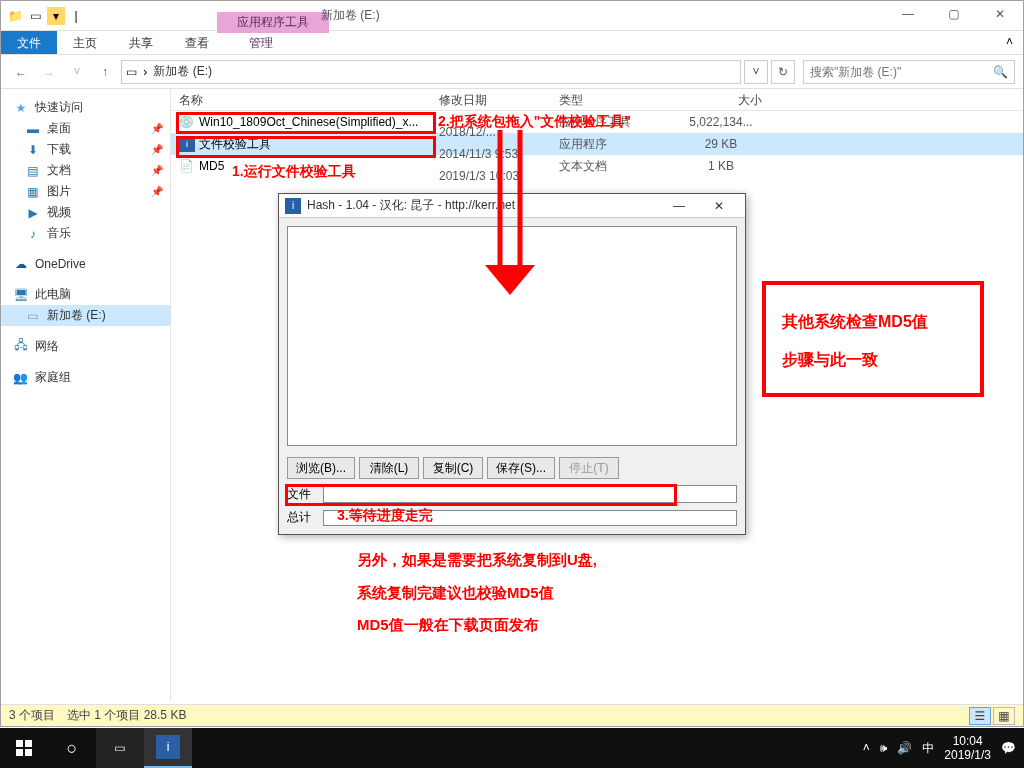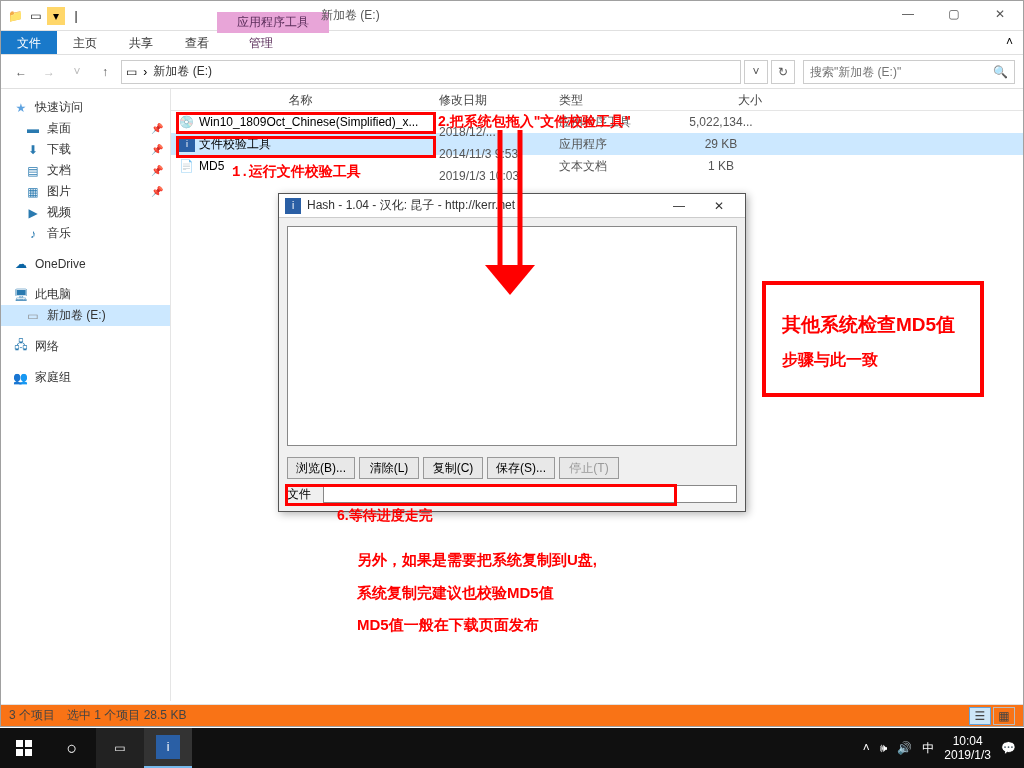--- a/index.html
+++ b/index.html
@@ -37,34 +37,34 @@
 .side-item.root { padding-left:12px; }
 .side-item.sel { background:#cce8ff; }
 .side-icon { width:16px; height:16px; display:inline-flex; align-items:center; justify-content:center; }
 .star { color:#5fa3e0; }
 .pin { color:#777; margin-left:auto; font-size:10px; }
 .drive { color:#888; }
 
 .content { flex:1; position:relative; }
 .col-headers { display:flex; height:22px; border-bottom:1px solid #e5e5e5; }
 .col { padding:3px 8px; color:#444; border-right:1px solid transparent; }
-.col.name { width:260px;text-align:center; }
+.col.name { width:260px; }
 .col.date { width:120px; }
 .col.type { width:120px; }
 .col.size { width:100px; text-align:right; }
 .file-row { display:flex; height:22px; align-items:center; }
 .file-row.sel { background:#cce8ff; }
 .file-row .cell { padding:2px 8px; }
 .file-row .name { width:260px; display:flex; align-items:center; gap:4px; }
 .file-row .date { width:120px; color:#555;margin-top:20px; }
 .file-row .type { width:120px; color:#555; }
 .file-row .size { width:100px; text-align:center; color:#555; }
 .file-icon { width:16px; height:16px; display:inline-flex; align-items:center; justify-content:center; }
 
-.statusbar { position:absolute; left:0; bottom:0; right:0; height:22px; border-top:1px solid #e0e0e0; display:flex; align-items:center; padding:0 8px; gap:12px; color:#444; background:#f97316; }
+.statusbar { position:absolute; left:0; bottom:0; right:0; height:22px; border-top:1px solid #e0e0e0; display:flex; align-items:center; padding:0 8px; gap:12px; color:#444; background:#fef9c3; }
 .view-icons { margin-left:auto; display:flex; gap:2px; }
 .view-icon { width:22px; height:18px; border:1px solid #bbb; display:flex; align-items:center; justify-content:center; }
 .view-icon.sel { background:#cde6f7; border-color:#5fa3e0; }
 
 
 .hash-dlg { position:absolute; left:278px; top:193px; width:468px; background:#f0f0f0; border:1px solid #555; box-shadow:2px 2px 8px rgba(0,0,0,.3); }
 .hash-title { height:24px; background:#fff; display:flex; align-items:center; padding:0 6px; border-bottom:1px solid #ccc; }
 .hash-title-icon { width:16px; height:16px; background:#2a5fa5; margin-right:6px; display:flex; align-items:center; justify-content:center; color:#fff; font-size:10px; }
 .hash-title-text { flex:1; color:#333; }
 .hash-wc { display:flex; }
@@ -274,40 +274,44 @@
       <button class="hash-btn">浏览(B)...</button>
       <button class="hash-btn">清除(L)</button>
       <button class="hash-btn">复制(C)</button>
       <button class="hash-btn">保存(S)...</button>
       <button class="hash-btn" disabled="">停止(T)</button>
     </div>
     <div class="hash-field">
       <span class="hash-field-label">文件</span>
       <input class="hash-field-input" style="">
     </div>
+    <div class="hash-field">
+      <span class="hash-field-label">总计</span>
+      <div class="hash-progress"></div>
+    </div>
   </div>
 </div>
 
 <div class="redbox" style="left:285px; top:484px; width:392px; height:22px;"></div>
 
 <svg class="arrow-svg" style="left:480px; top:130px;" width="60" height="170">
   <line x1="20" y1="0" x2="20" y2="140" stroke="#f00" stroke-width="5"></line>
   <line x1="40" y1="0" x2="40" y2="140" stroke="#f00" stroke-width="5"></line>
   <polygon points="5,135 55,135 30,165" fill="#f00"></polygon>
 </svg>
 
-<div class="anno redtext" style="left:232px; top:163px;font-family:Liberation Mono, monospace;">1.运行文件校验工具</div>
+<div class="anno redtext" style="left:232px; top:163px;">1.运行文件校验工具</div>
 <div class="anno redtext" style="left:438px; top:113px;">2.把系统包拖入"文件校验工具"</div>
-<div class="anno redtext" style="left:337px; top:507px;">6.等待进度走完</div>
+<div class="anno redtext" style="left:337px; top:507px;">3.等待进度走完</div>
 <div class="anno redtext" style="left:357px; top:551px; font-size:15px;">另外，如果是需要把系统复制到U盘,</div>
 <div class="anno redtext" style="left:357px; top:584px; font-size:15px;">系统复制完建议也校验MD5值</div>
 <div class="anno redtext" style="left:357px; top:616px; font-size:15px;">MD5值一般在下载页面发布</div>
 
 <div class="redbox" style="left:762px; top:281px; width:222px; height:116px; border-width:4px;"></div>
-<div class="anno redtext" style="left:782px; top:312px; font-size:19px;">其他系统检查MD5值</div>
+<div class="anno redtext" style="left:782px; top:312px; font-size:16px;">其他系统检查MD5值</div>
 <div class="anno redtext" style="left:782px; top:350px; font-size:16px;">步骤与此一致</div>
 
 <div class="taskbar">
   <div class="tb-btn">
       <svg width="16" height="16">
         <rect x="0" y="0" width="7" height="7" fill="#fff"></rect>
         <rect x="9" y="0" width="7" height="7" fill="#fff"></rect>
         <rect x="0" y="9" width="7" height="7" fill="#fff"></rect>
         <rect x="9" y="9" width="7" height="7" fill="#fff"></rect>
       </svg>

